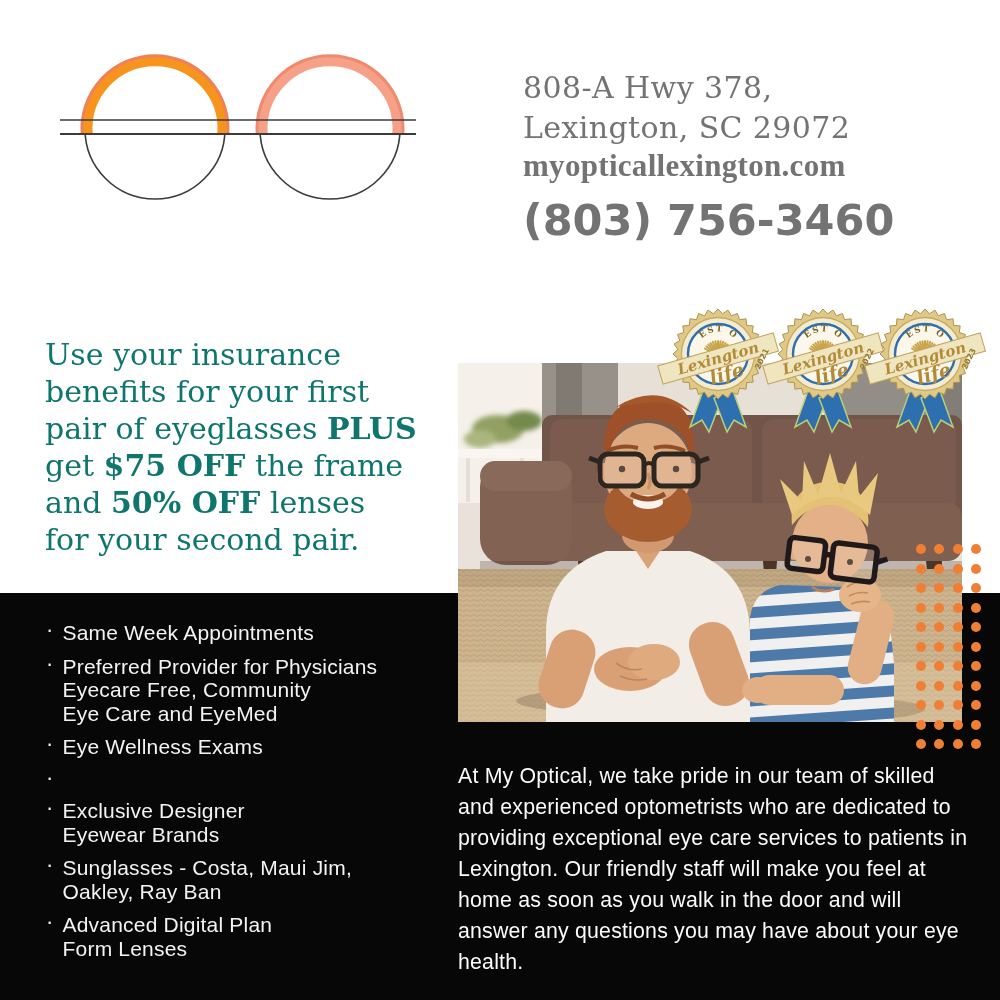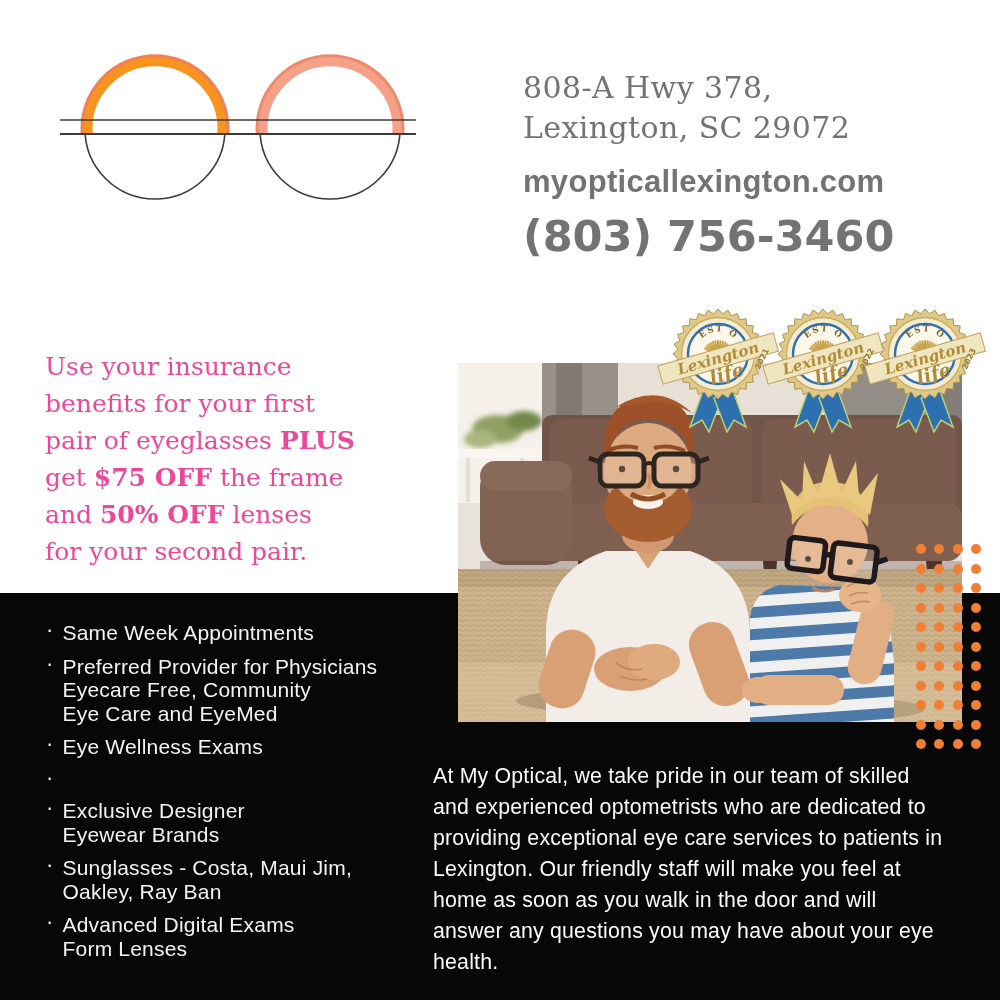--- a/index.html
+++ b/index.html
@@ -11,26 +11,26 @@
 
   
   .logo-svg{position:absolute;left:60px;top:50px;}
   .wordmark{position:absolute;left:116px;top:222px;font-size:46px;color:#2d2d2d;}
   .wordmark .wm-bold{font-family:"DejaVu Sans",sans-serif;font-weight:800;letter-spacing:-1.5px;}
   .wordmark .wm-light{font-family:"DejaVu Serif",serif;font-weight:400;letter-spacing:0.5px;}
 
   
   .contact{position:absolute;left:523px;top:68px;color:#737373;}
   .addr{font-family:"DejaVu Serif",serif;font-size:30px;line-height:40px;letter-spacing:0.4px;}
-  .website{font-family:Liberation Sans, sans-serif;font-weight:700;font-size:31px;margin-top:16px;letter-spacing:0.3px;}
+  .website{font-family:Liberation Serif, serif;font-weight:700;font-size:31px;letter-spacing:0.3px;}
   .phone{font-family:"DejaVu Sans",sans-serif;font-weight:800;font-size:43px;margin-top:11px;letter-spacing:0px;}
 
   
-  .promo{position:absolute;left:45px;top:348px;width:445px;font-family:"DejaVu Serif",serif;
-         font-size:25px;line-height:37px;color:#ec4899;white-space:pre-line;}
+  .promo{position:absolute;left:45px;top:336px;width:445px;font-family:"DejaVu Serif",serif;
+         font-size:30px;line-height:37px;color:#0f766e;white-space:pre-line;}
   .promo .b{font-weight:700;}
 
   
   .photo{position:absolute;left:458px;top:363px;width:504px;height:359px;overflow:hidden;}
 
   
   .badge{position:absolute;width:124px;height:132px;}
   .badge-1{left:656px;top:304px;}
   .badge-2{left:761px;top:304px;}
   .badge-3{left:863px;top:304px;}
@@ -41,21 +41,21 @@
   .dot{width:10px;height:10px;border-radius:50%;background:#ef7f35;}
 
   
   .services{position:absolute;left:46px;top:621px;width:402px;color:#f3f3f3;
             list-style:none;margin:0;padding:0;}
   .services li{display:flex;gap:9px;margin-bottom:10px;font-size:21px;line-height:23.5px;letter-spacing:0.2px;}
   .services .bullet{flex:0 0 auto;margin-top:-3px;font-size:22px;}
   .services .txt{white-space:pre-line;}
 
   
-  .about{position:absolute;left:433px;top:761px;width:518px;color:#fbfbfb;
+  .about{position:absolute;left:458px;top:761px;width:518px;color:#fbfbfb;
          font-size:21.3px;line-height:31px;letter-spacing:0.2px;}
 </style>
 </head>
 <body>
 
 <div class="canvas">
 
   <div class="panel"></div>
 
   <svg class="logo-svg" width="356" height="165" viewBox="0 0 356 165">
@@ -355,20 +355,20 @@
         <span class="txt">Exclusive Designer
 Eyewear Brands</span>
       </li>
       <li>
         <span class="bullet">·</span>
         <span class="txt">Sunglasses - Costa, Maui Jim,
 Oakley, Ray Ban</span>
       </li>
       <li>
         <span class="bullet">·</span>
-        <span class="txt">Advanced Digital Exams
+        <span class="txt">Advanced Digital Plan
 Form Lenses</span>
       </li>
     </ul>
 
   <div class="about">At My Optical, we take pride in our team of skilled and experienced optometrists who are dedicated to providing exceptional eye care services to patients in Lexington. Our friendly staff will make you feel at home as soon as you walk in the door and will answer any questions you may have about your eye health.</div>
 
 </div>
 
 </body></html>

